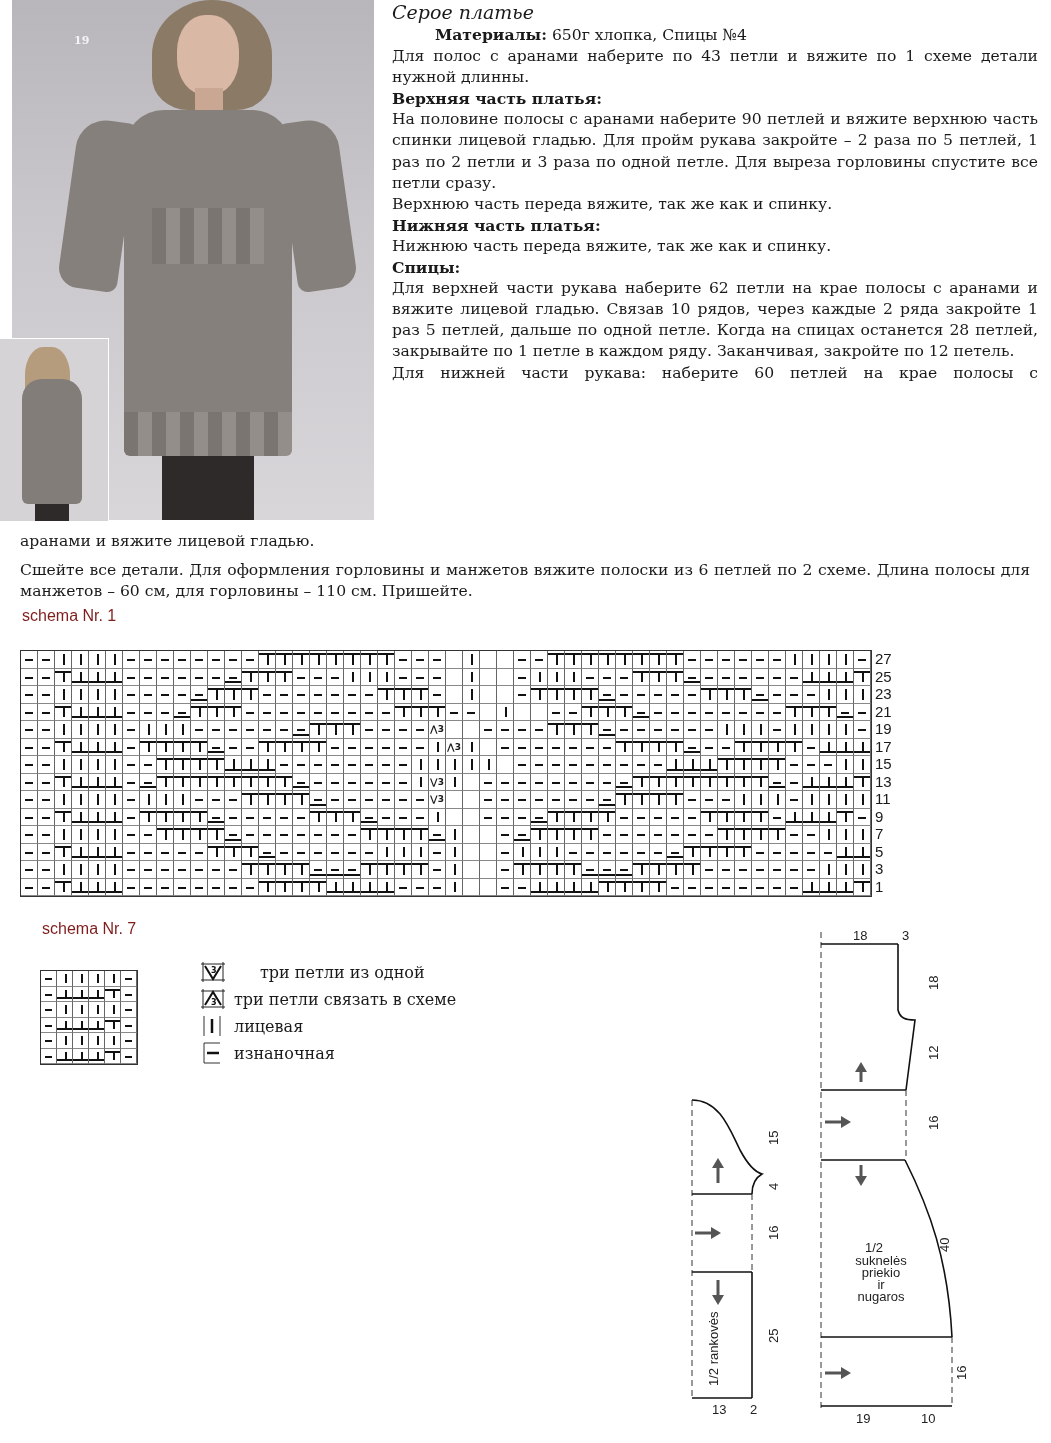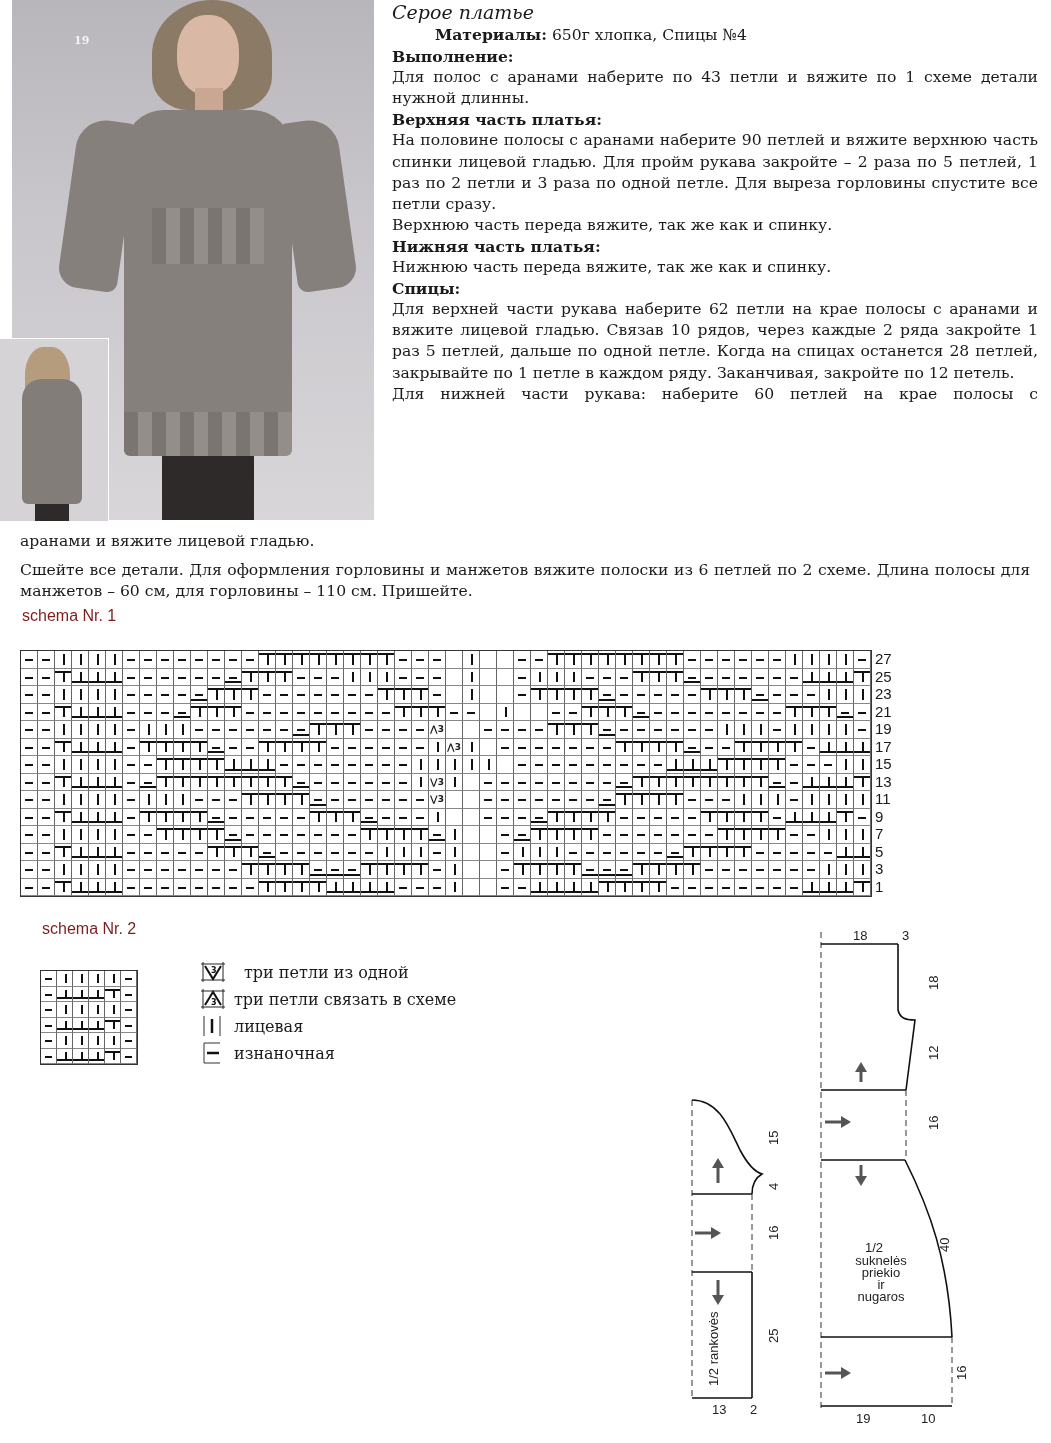--- a/index.html
+++ b/index.html
@@ -67,21 +67,20 @@
 </div>
 <div class="inset">
   <div class="ihair"></div>
   <div class="idress"></div>
   <div class="ilegs"></div>
 </div>
 
 <div class="txt">
   <p class="title">Серое платье</p>
   <p><span class="b">Материалы:</span> <span>650г хлопка, Спицы №4</span></p>
-  <p class="b">Выполнение:</p>
   <p>Для полос с аранами наберите по 43 петли и вяжите по 1 схеме детали нужной длинны.</p>
   <p class="b">Верхняя часть платья:</p>
   <p>На половине полосы с аранами наберите 90 петлей и вяжите верхнюю часть спинки лицевой гладью. Для пройм рукава закройте – 2 раза по 5 петлей, 1 раз по 2 петли и 3 раза по одной петле. Для выреза горловины спустите все петли сразу.</p>
   <p>Верхнюю часть переда вяжите, так же как и спинку.</p>
   <p class="b">Нижняя часть платья:</p>
   <p>Нижнюю часть переда вяжите, так же как и спинку.</p>
   <p class="b">Спицы:</p>
   <p>Для верхней части рукава наберите 62 петли на крае полосы с аранами и вяжите лицевой гладью. Связав 10 рядов, через каждые 2 ряда закройте 1 раз 5 петлей, дальше по одной петле. Когда на спицах останется 28 петлей, закрывайте по 1 петле в каждом ряду. Заканчивая, закройте по 12 петель.</p>
   <p style="text-align-last:justify;">Для нижней части рукава: наберите 60 петлей на крае полосы с</p>
 </div>
@@ -803,21 +802,21 @@
     <div>15</div>
     <div>13</div>
     <div>11</div>
     <div>9</div>
     <div>7</div>
     <div>5</div>
     <div>3</div>
     <div>1</div>
   </div>
 
-<div class="schlabel" style="left:42px;top:920px;">schema Nr. 2</div>
+<div class="schlabel" style="left:42px;top:920px;">schema Nr. 7</div>
 <div class="chart2" id="chart2">
     <div class="c p"></div>
     <div class="c k"></div>
     <div class="c k"></div>
     <div class="c k"></div>
     <div class="c k"></div>
     <div class="c p"></div>
     <div class="c p"></div>
     <div class="c l"></div>
     <div class="c l"></div>
@@ -855,21 +854,21 @@
     <span class="sym">
       <svg width="26" height="24" viewBox="0 0 26 24">
           <line x1="3" y1="2" x2="3" y2="22" stroke="#222"></line>
           <line x1="23" y1="2" x2="23" y2="22" stroke="#222"></line>
           <line x1="1" y1="4" x2="25" y2="4" stroke="#222"></line>
           <line x1="1" y1="20" x2="25" y2="20" stroke="#222"></line>
           <polyline points="5,6 13,19 21,6" fill="none" stroke="#111" stroke-width="2"></polyline>
           <text x="11" y="13" font-size="8" font-family="DejaVu Sans, sans-serif" fill="#111">3</text>
         </svg>
     </span>
-    <span style="margin-left:10px;">три петли из одной</span>
+    <span style="margin-left:26px;">три петли из одной</span>
   </div>
   <div class="row">
     <span class="sym">
       <svg width="26" height="24" viewBox="0 0 26 24">
           <line x1="3" y1="2" x2="3" y2="22" stroke="#222"></line>
           <line x1="23" y1="2" x2="23" y2="22" stroke="#222"></line>
           <line x1="1" y1="4" x2="25" y2="4" stroke="#222"></line>
           <line x1="1" y1="20" x2="25" y2="20" stroke="#222"></line>
           <polyline points="5,18 13,5 21,18" fill="none" stroke="#111" stroke-width="2"></polyline>
           <text x="11" y="18" font-size="8" font-family="DejaVu Sans, sans-serif" fill="#111">3</text>

